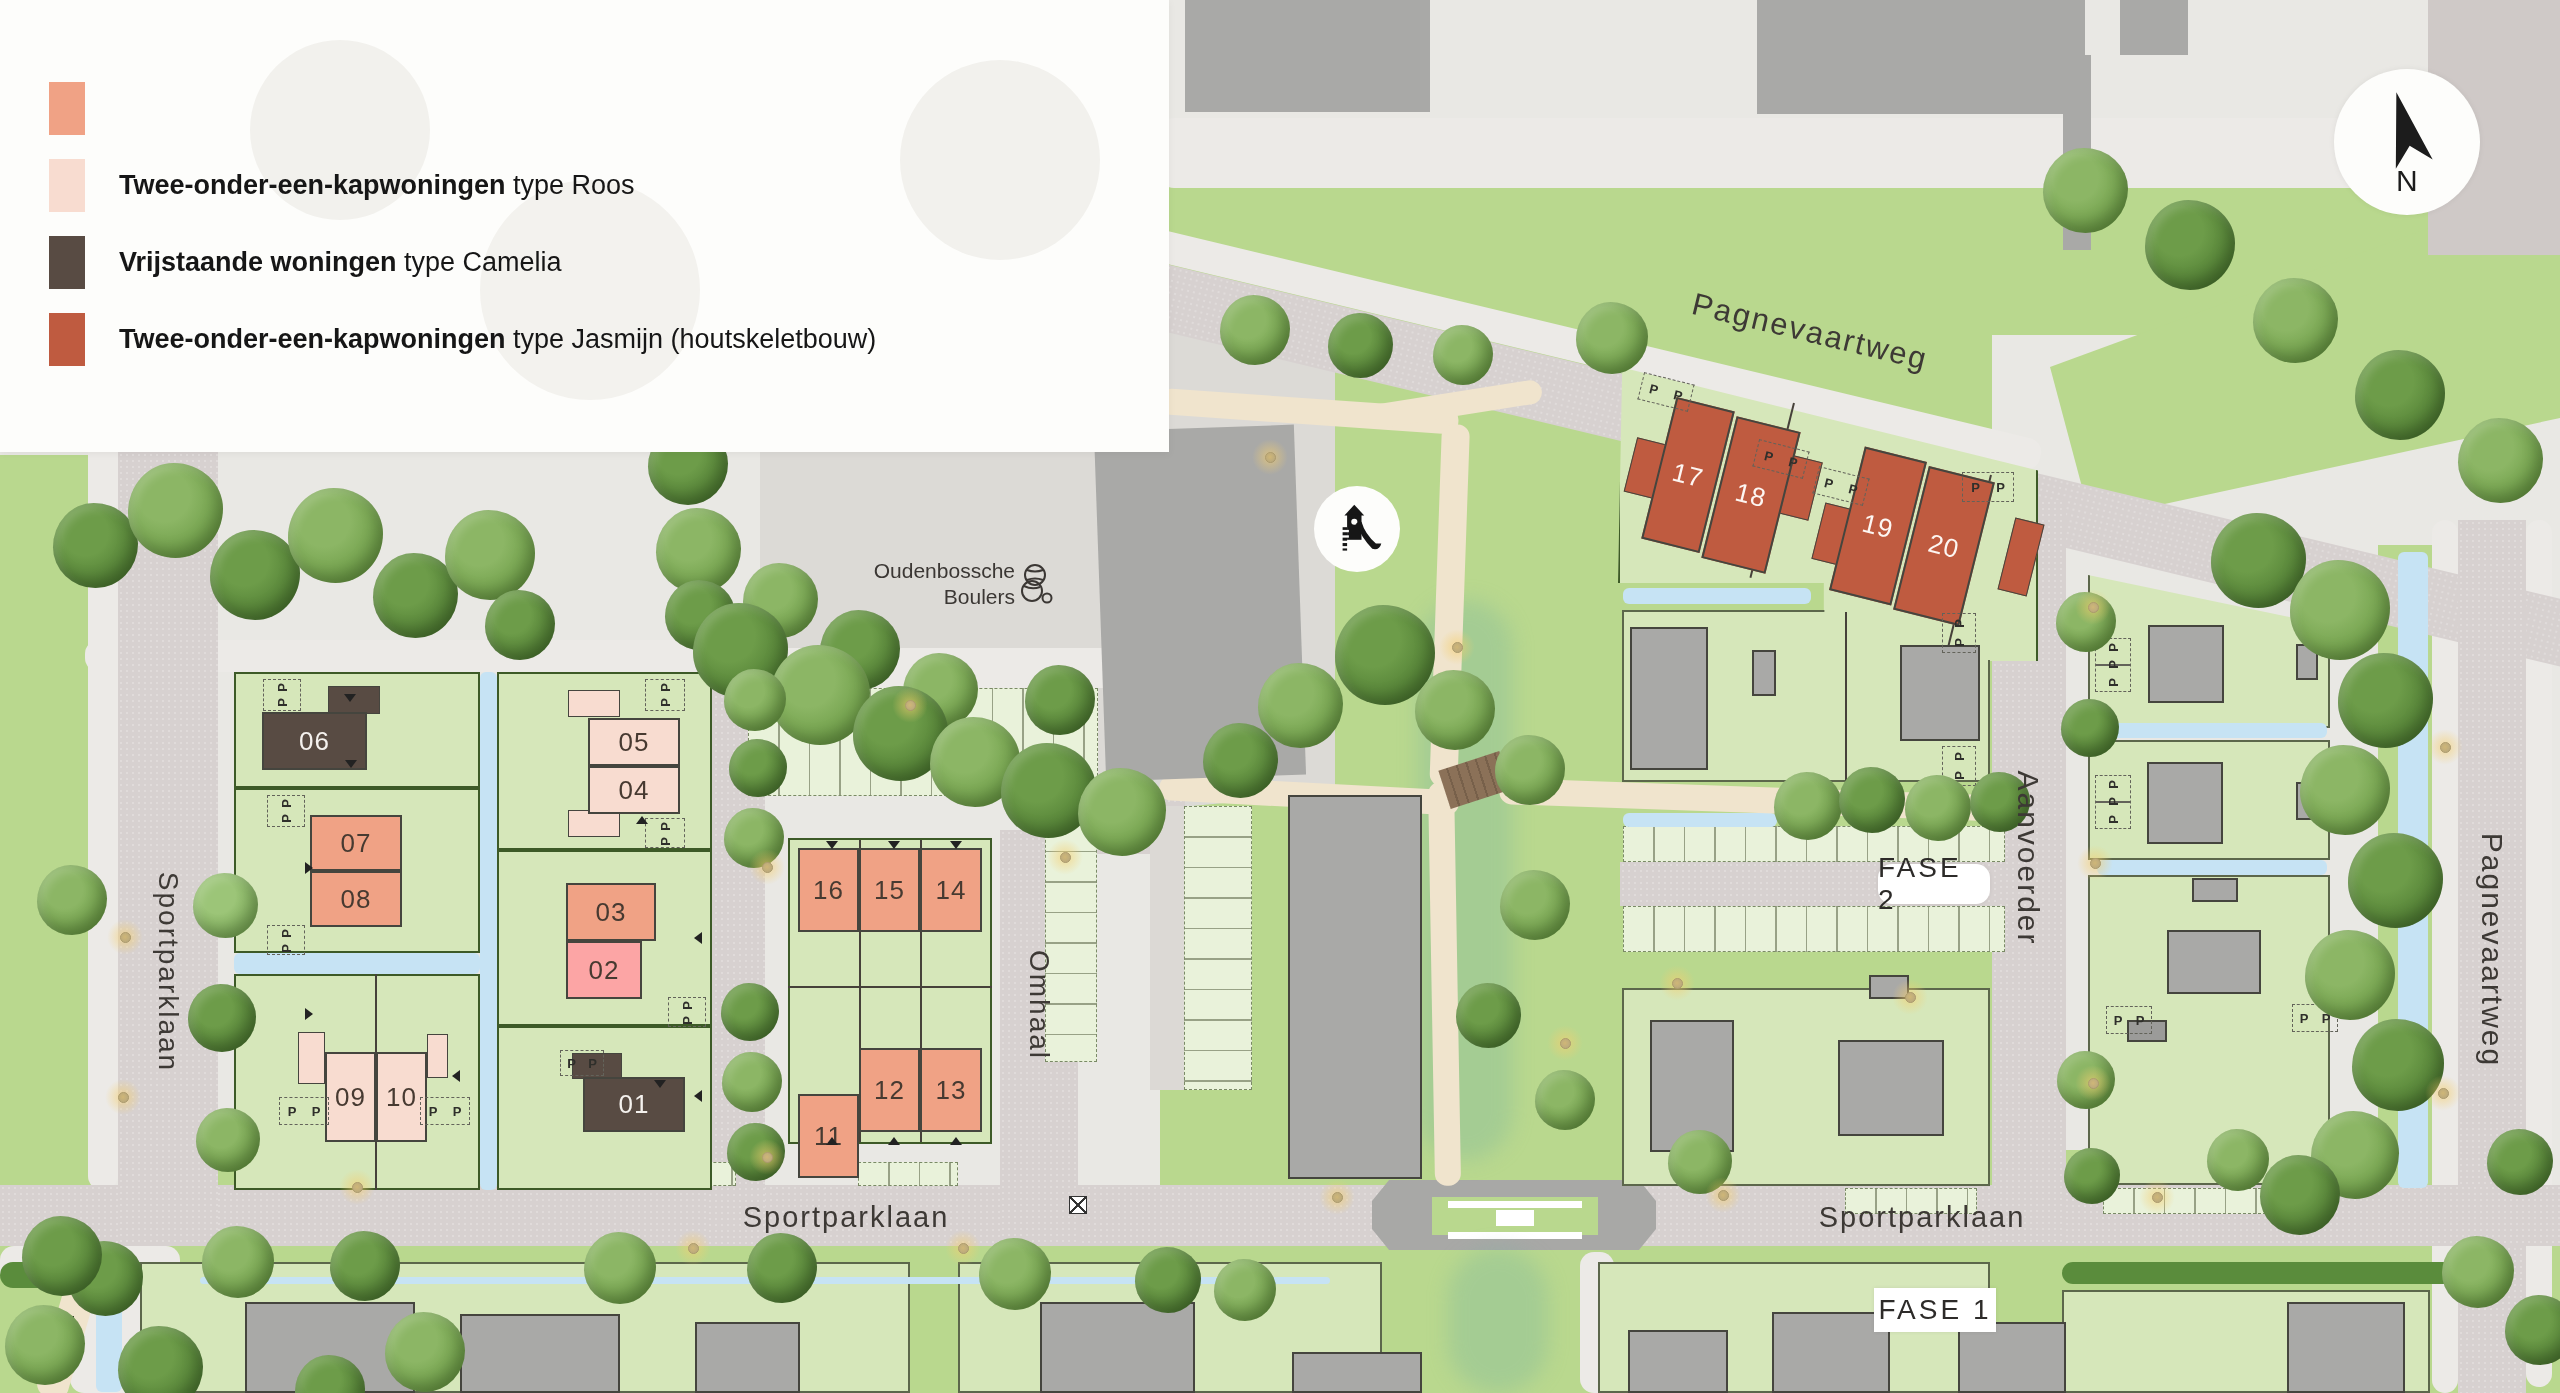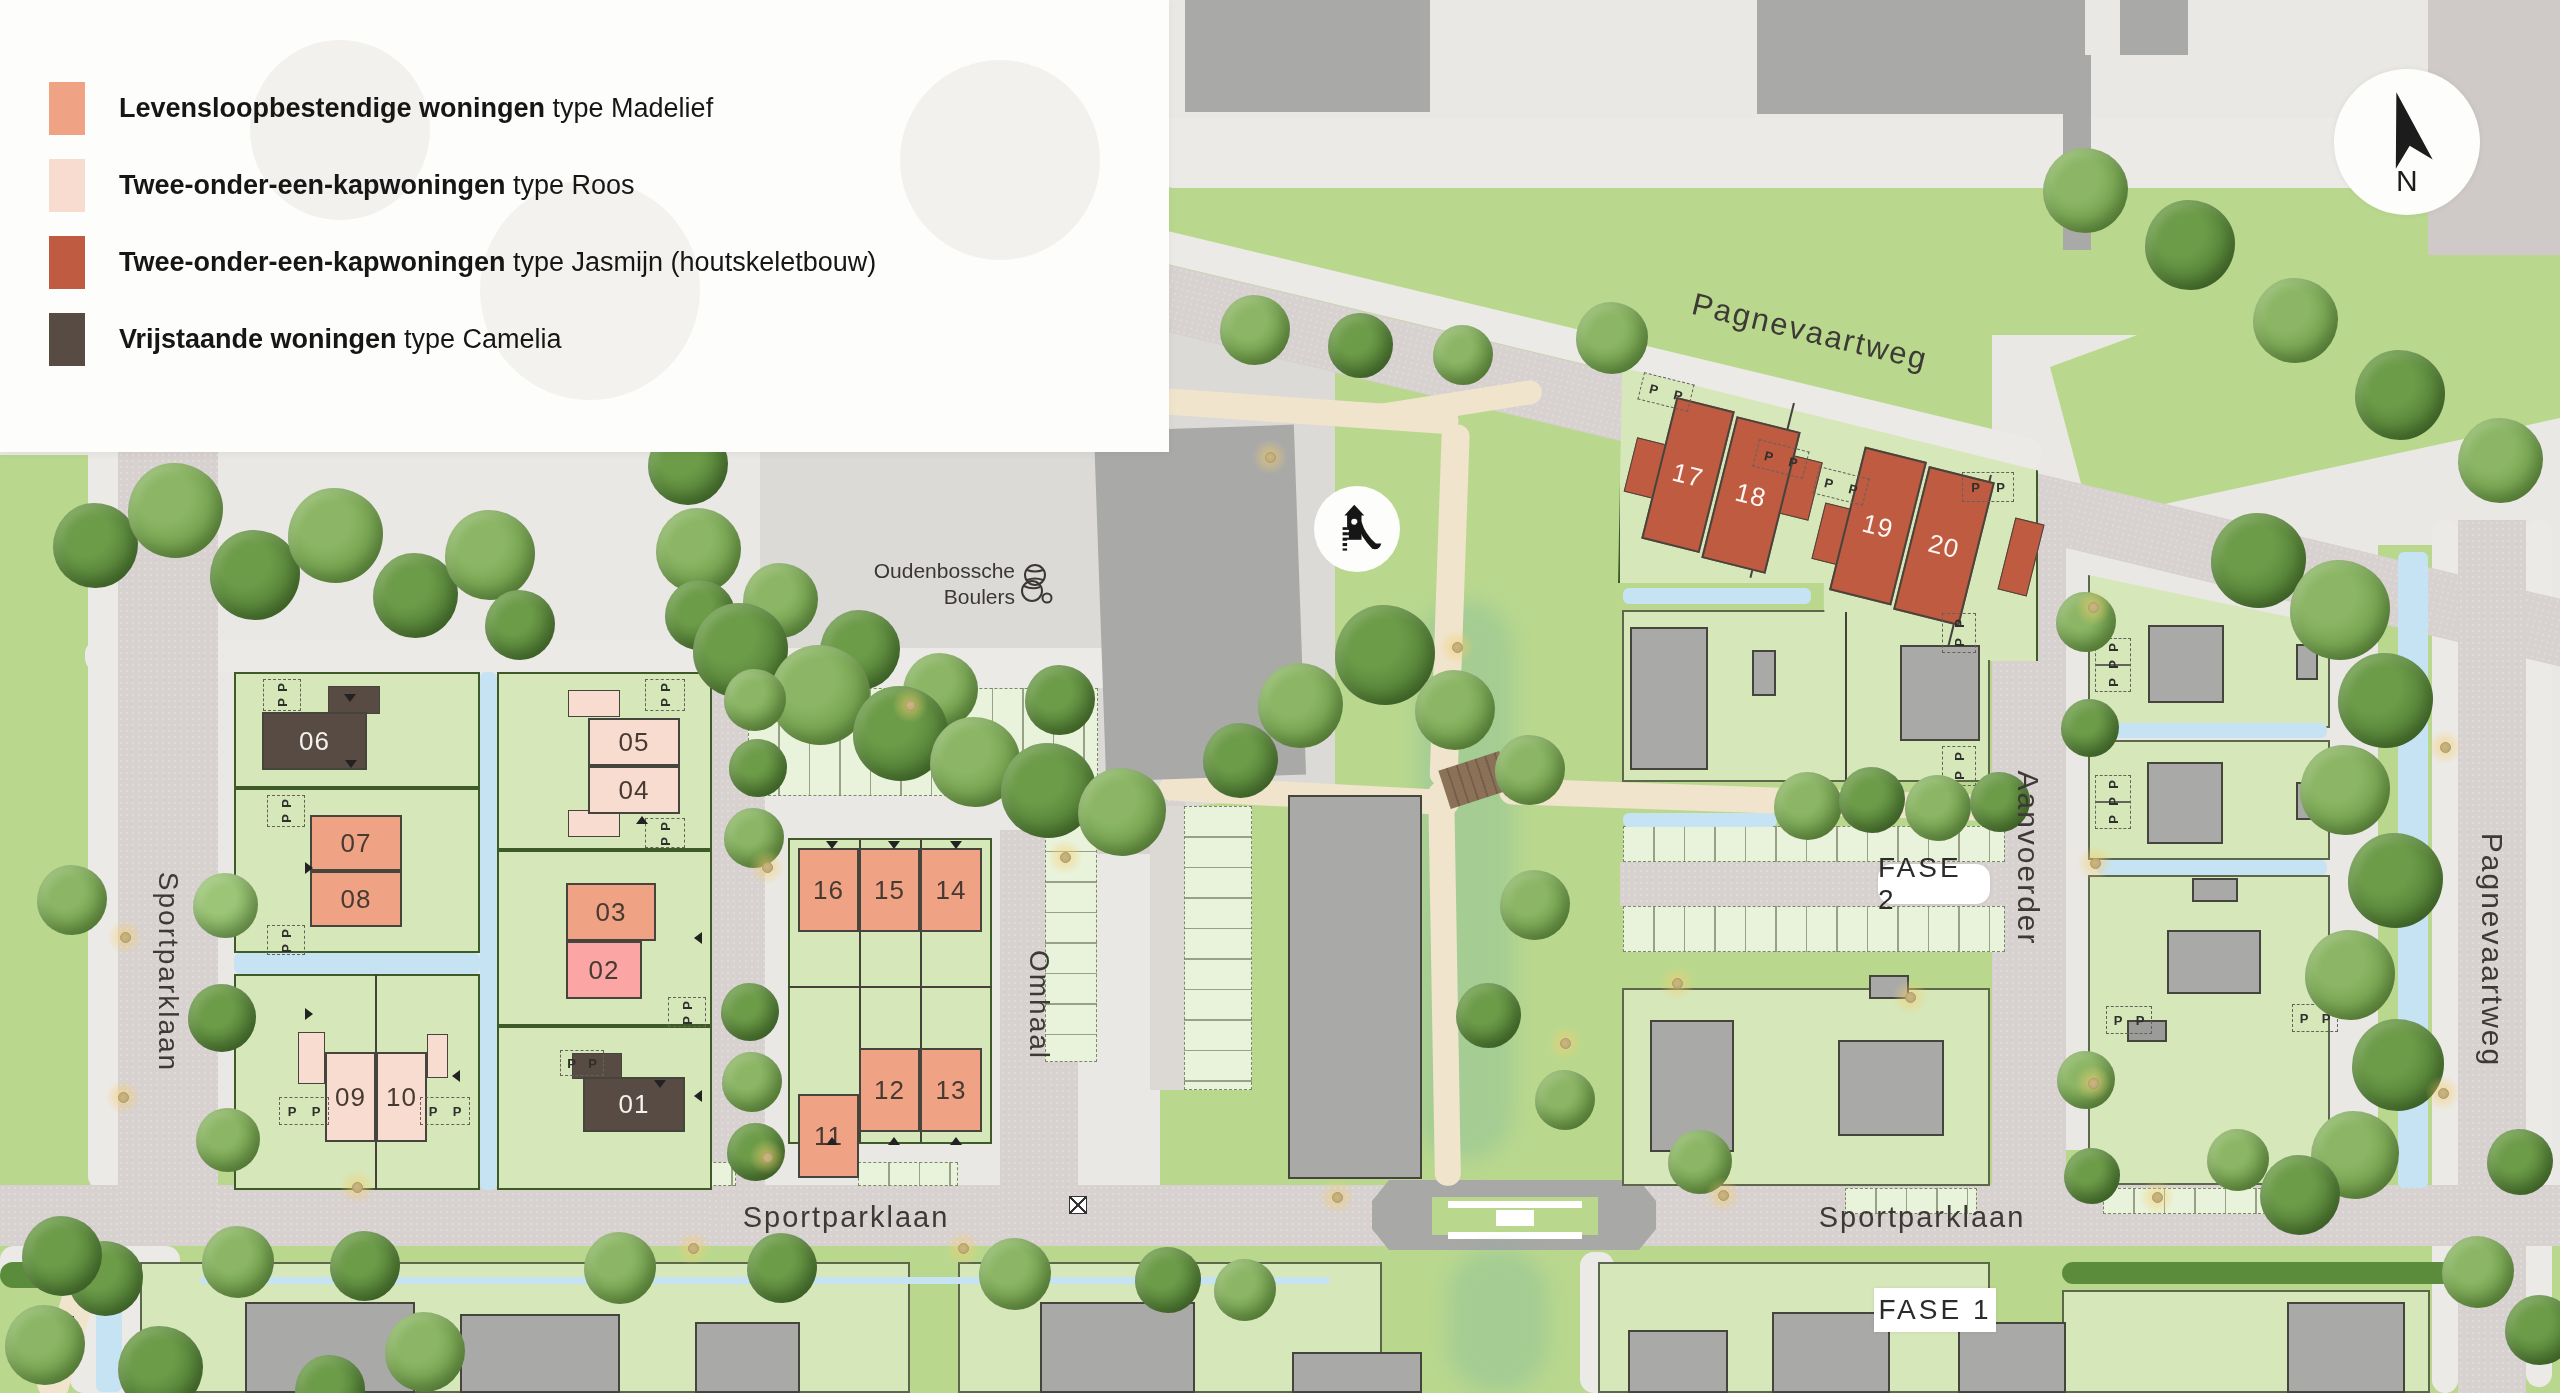--- a/index.html
+++ b/index.html
@@ -493,30 +493,29 @@
     </svg>
   </div>
 
   <div class="abs" style="left:0;top:0;width:1169px;height:452px;background:#fdfdfb;box-shadow:0 2px 8px rgba(0,0,0,.05);">
     <div class="abs" style="left:250px;top:40px;width:180px;height:180px;border-radius:50%;background:#f2f1ed;"></div>
     <div class="abs" style="left:480px;top:180px;width:220px;height:220px;border-radius:50%;background:#f3f2ee;"></div>
     <div class="abs" style="left:900px;top:60px;width:200px;height:200px;border-radius:50%;background:#f2f1ed;"></div>
     <div id="legend-rows" class="abs" style="left:49px;top:82px;width:1100px;">
         <div class="legend-row">
           <div class="legend-swatch" style="background: rgb(240, 162, 133);"></div>
-          <div class="legend-text"><b>Levensloopbestendige woningen</b> type Madelief</div>
         </div>
         <div class="legend-row">
           <div class="legend-swatch" style="background: rgb(248, 220, 208);"></div>
           <div class="legend-text"><b>Twee-onder-een-kapwoningen</b> type Roos</div>
         </div>
         <div class="legend-row">
+          <div class="legend-swatch" style="background: rgb(88, 75, 67);"></div>
+          <div class="legend-text"><b>Vrijstaande woningen</b> type Camelia</div>
+        </div>
+        <div class="legend-row">
           <div class="legend-swatch" style="background: rgb(191, 91, 64);"></div>
           <div class="legend-text"><b>Twee-onder-een-kapwoningen</b> type Jasmijn (houtskeletbouw)</div>
         </div>
-        <div class="legend-row">
-          <div class="legend-swatch" style="background: rgb(88, 75, 67);"></div>
-          <div class="legend-text"><b>Vrijstaande woningen</b> type Camelia</div>
-        </div>
       </div>
   </div>
 
 </div>
 
 </body></html>

